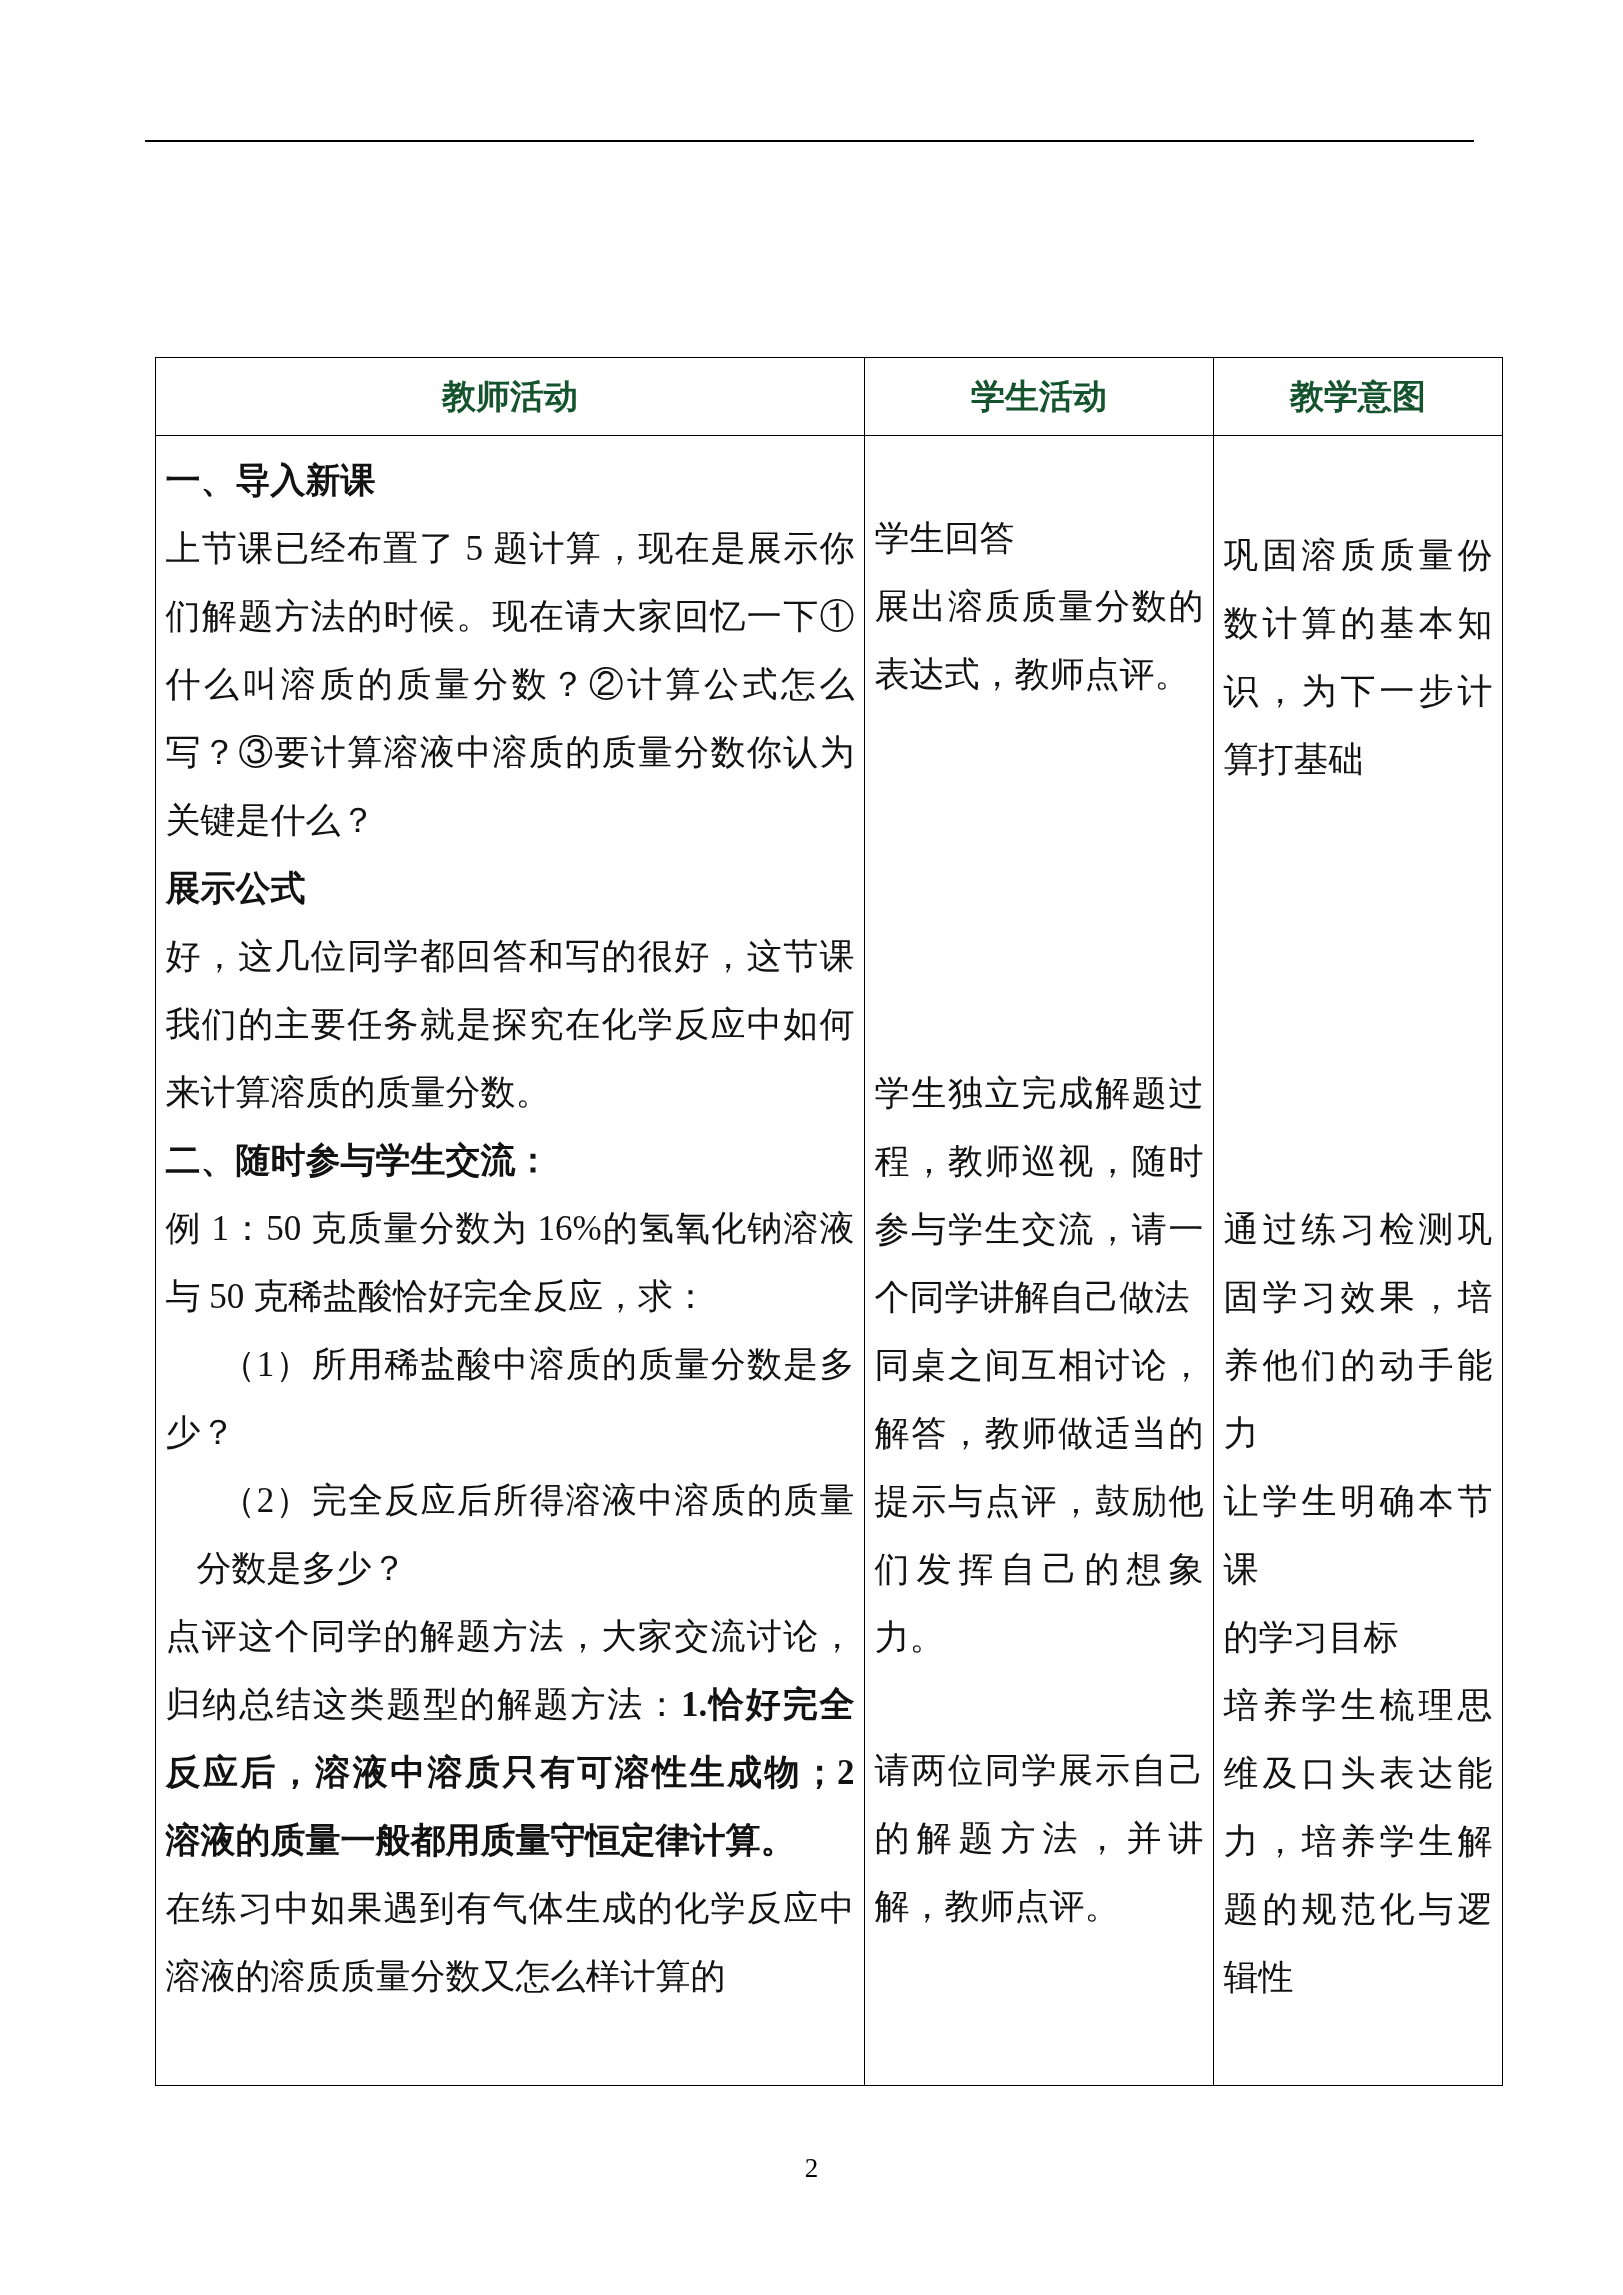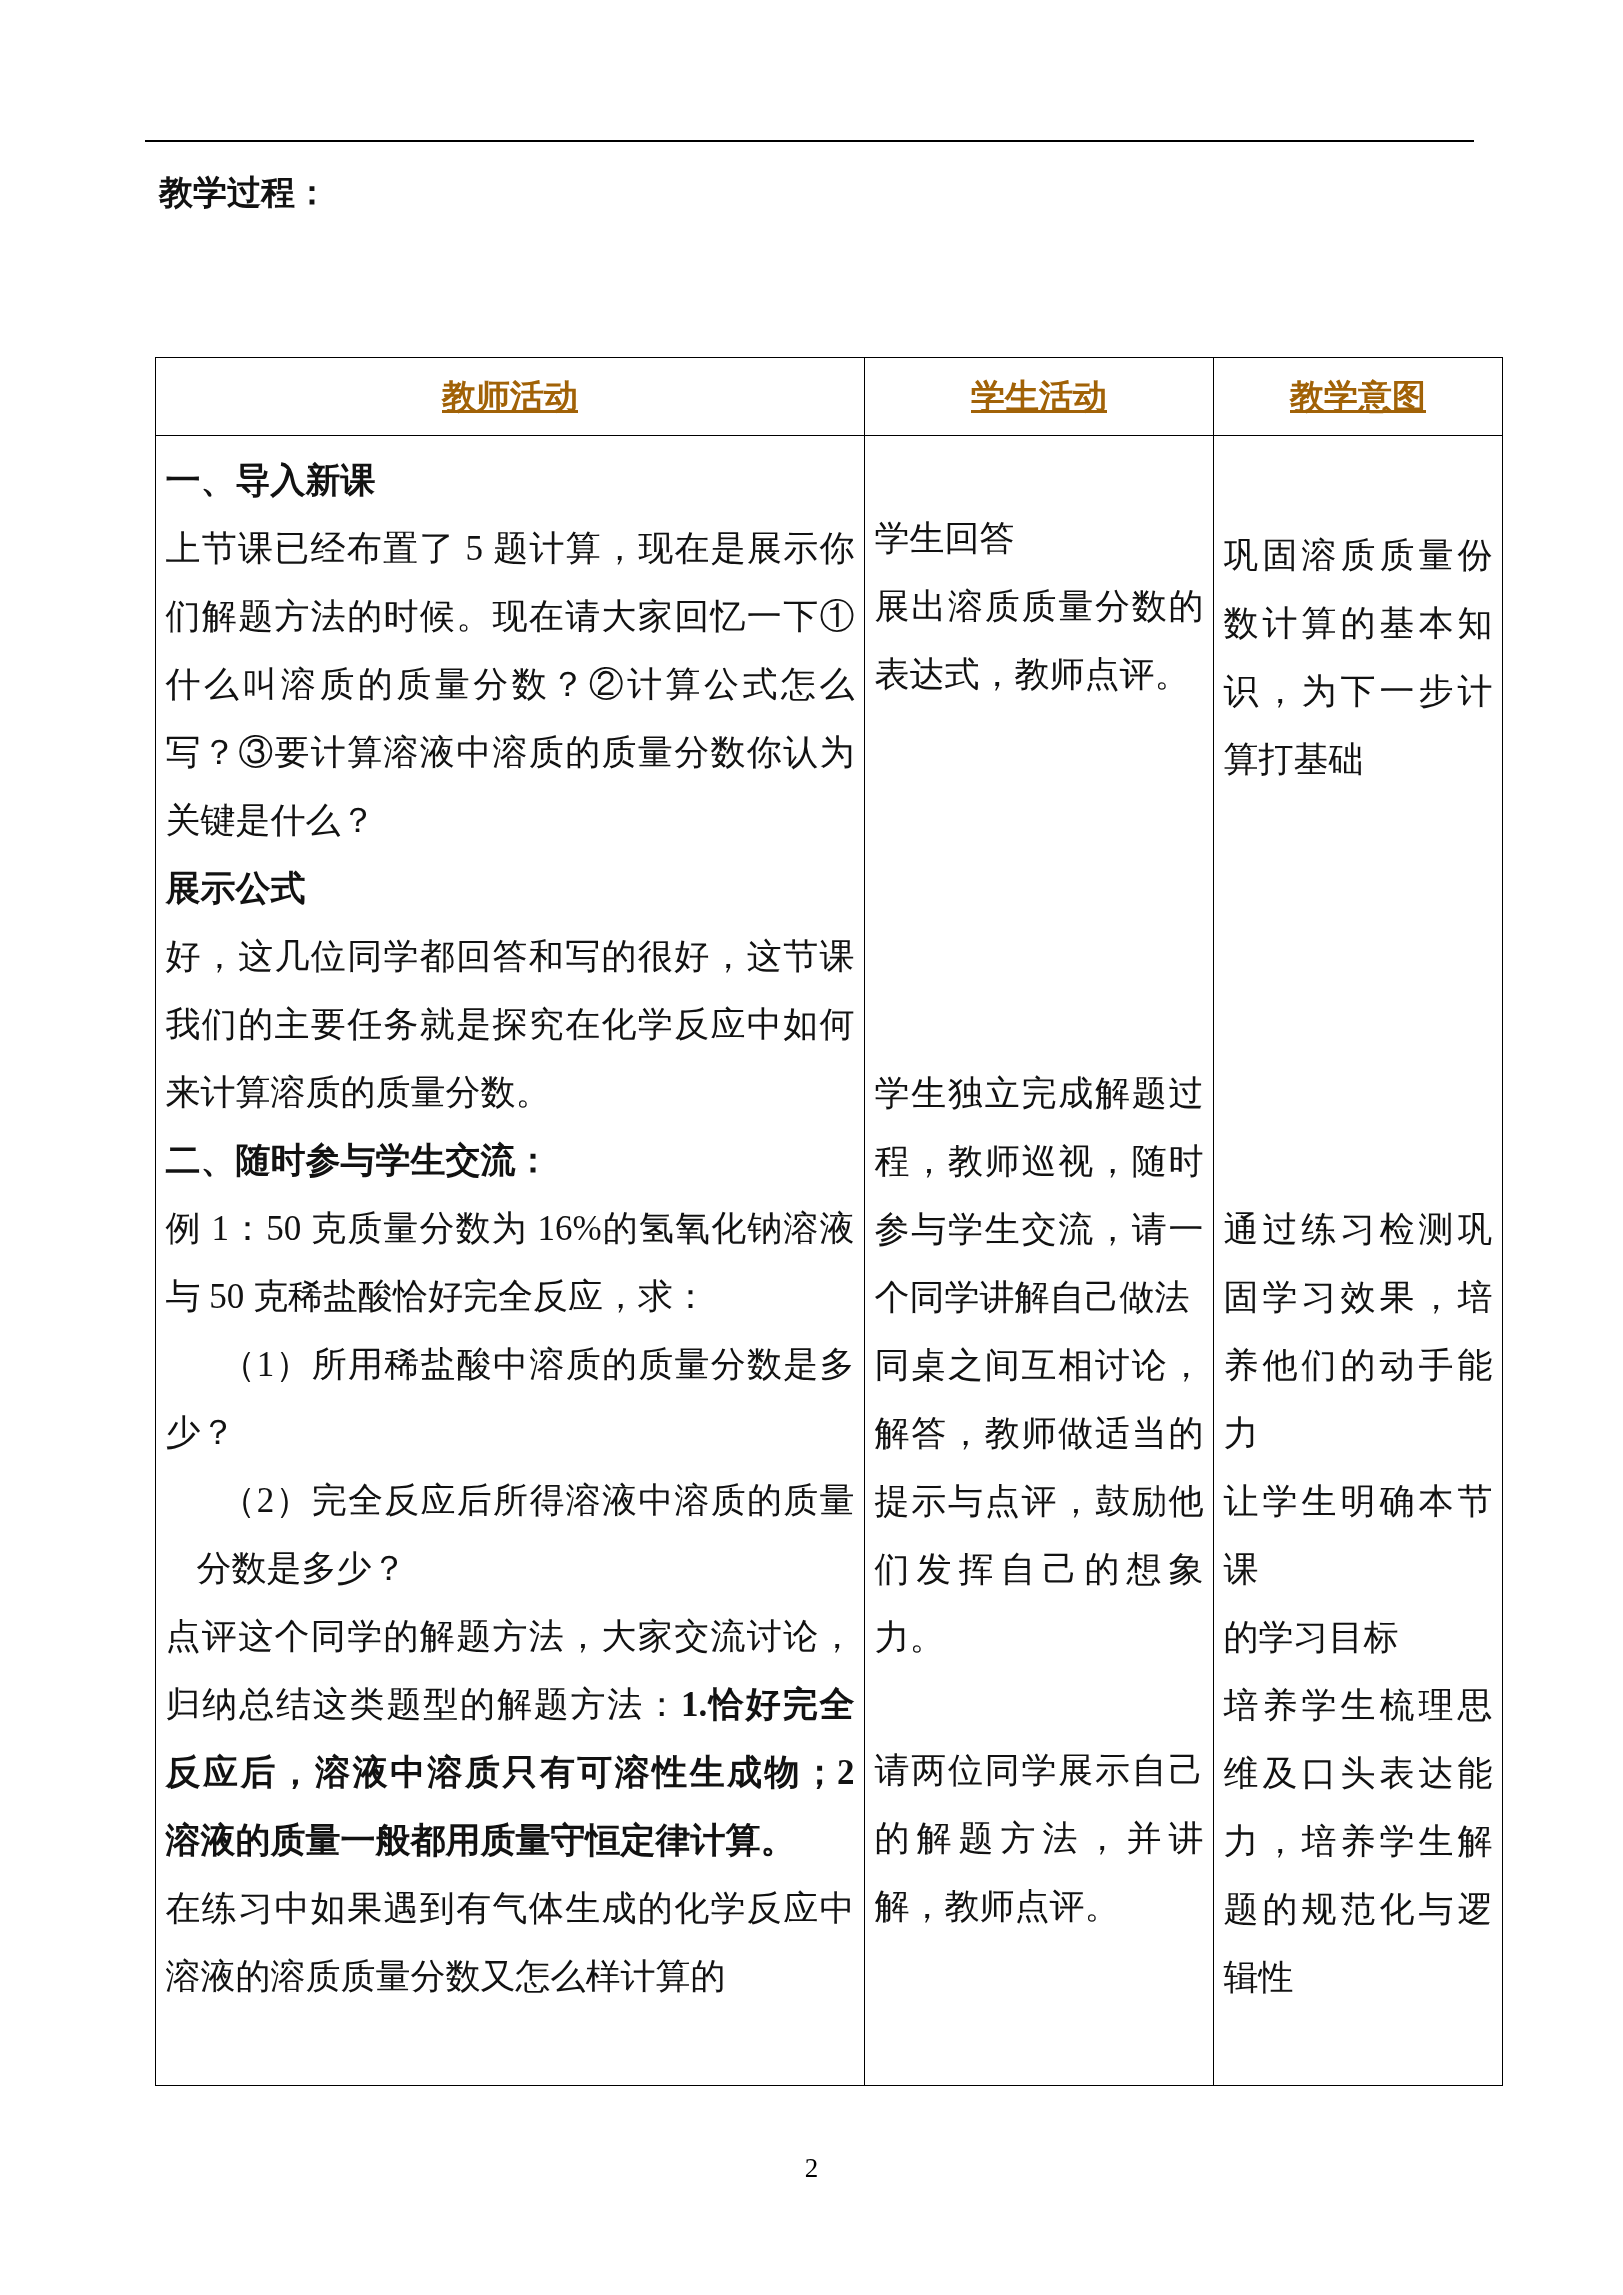--- a/index.html
+++ b/index.html
@@ -18,21 +18,21 @@
 
   .b { font-weight:bold; }
 
   table.lesson {
     position:absolute; left:155px; top:357px; width:1305px;
     border-collapse:collapse; table-layout:fixed;
   }
   .lesson th, .lesson td { border:1.4px solid #000; }
   .lesson th {
     height:78px; font-size:34px; font-weight:bold;
-    text-align:center; vertical-align:middle; color:#a16207;text-decoration:underline;
+    text-align:center; vertical-align:middle; color:#14532d;
   }
   .lesson td {
     vertical-align:top; font-size:35px;
     padding:11px 9.5px 11px 9.5px;
     height:1650px;
   }
   .lesson td .para {
     line-height:68px;
     text-align:justify;
     text-align-last:left;
@@ -47,21 +47,20 @@
   }
 </style>
 </head>
 <body>
 
 <div class="page">
 
   <div class="rule"></div>
 
   <div class="meta">
-      <p class="para"><span class="b">教学过程：</span></p>
     </div>
 
   <table class="lesson">
     <thead>
       <tr>
         <th class="col-teacher">教师活动</th>
         <th class="col-student">学生活动</th>
         <th class="col-intent">教学意图</th>
       </tr>
     </thead>

